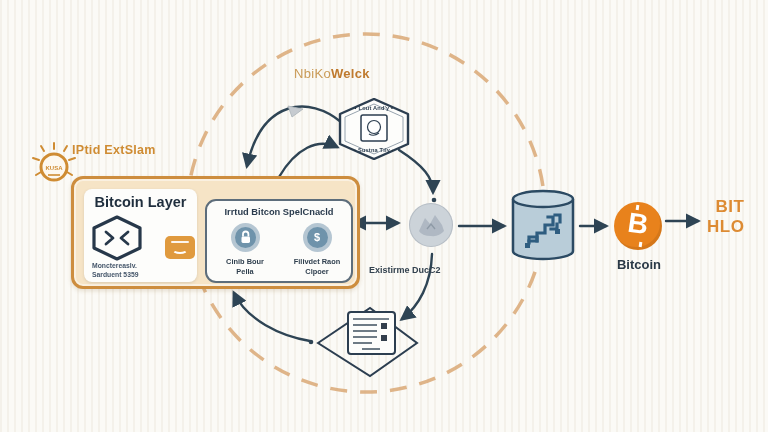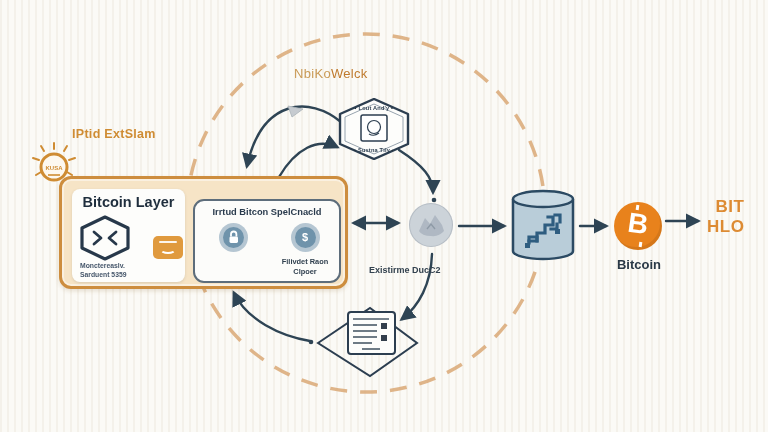--- a/index.html
+++ b/index.html
@@ -6,25 +6,25 @@
   *{box-sizing:border-box;font-family:"Liberation Sans",sans-serif;}
   .canvas{
     position:relative;width:768px;height:432px;overflow:hidden;
     background:repeating-linear-gradient(90deg,#f4f1ea 0px,#f4f1ea 2px,#fbfaf6 2px,#fbfaf6 7px);
   }
   .abs{position:absolute;}
   svg{display:block;}
   .overlay{position:absolute;left:0;top:0;z-index:1;pointer-events:none;}
   .node{z-index:2;}
   
-  .tl-label{left:72px;top:127px;font-size:12.5px;font-weight:bold;color:#cf8c33;letter-spacing:.3px;}
+  .tl-label{left:72px;top:143px;font-size:12.5px;font-weight:bold;color:#cf8c33;letter-spacing:.3px;}
   .tc-label{left:294px;top:66px;font-size:13px;color:#c99a56;letter-spacing:.3px;}
-  .tc-label b{color:#bf7a2e;font-weight:400;}
-  
-  .obox{left:59px;top:176px;width:289px;height:113px;background:#f6e4c6;border:3px solid #cd8d3e;
+  .tc-label b{color:#bf7a2e;font-weight:700;}
+  
+  .obox{left:71px;top:176px;width:289px;height:113px;background:#f6e4c6;border:3px solid #cd8d3e;
         border-radius:12px;box-shadow:0 2px 4px rgba(140,100,40,.18), inset 0 0 0 2px rgba(255,255,255,.45);}
   .card{position:absolute;left:10px;top:10px;width:113px;height:93px;background:#fdfdfb;border-radius:8px;
         box-shadow:0 1px 3px rgba(60,60,60,.15);}
   .card-title{position:absolute;left:0;top:5px;width:100%;text-align:center;font-size:14.5px;font-weight:800;color:#1f2e3d;}
   .card-sub{position:absolute;left:8px;top:72px;font-size:6.8px;line-height:1.35;color:#45566a;font-weight:bold;}
   .wallet{position:absolute;left:81px;top:47px;width:30px;height:23px;background:#e09a3e;border-radius:5px;}
   .wallet .flap{position:absolute;left:6px;top:5px;width:18px;height:2px;background:rgba(255,255,255,.9);border-radius:2px;}
   .wallet .smile{position:absolute;left:7px;top:9px;width:16px;height:9px;border:2.5px solid transparent;
         border-bottom-color:#fff;border-radius:50%;}
   .panel{position:absolute;left:131px;top:20px;width:148px;height:84px;background:#fcfcfa;border:2px solid #5d6d7b;border-radius:11px;}
@@ -146,20 +146,24 @@
       <div class="panel-title">Irrtud Bitcon SpelCnacld</div>
       <div class="pitem i0">
         <div class="picon">
           <div class="inner">
             <svg width="21" height="21" viewBox="0 0 21 21">
               <path d="M8,9.5 v-2.3 a2.7,2.7 0 0 1 5.4,0 v2.3" fill="none" stroke="#fff" stroke-width="1.8"></path>
               <rect x="6.5" y="9.5" width="8.5" height="6.5" rx="1.4" fill="#fff"></rect>
             </svg>
           </div>
         </div>
+        <div class="plabel">
+          <div>Cinib Bour</div>
+          <div>Pella</div>
+        </div>
       </div>
       <div class="pitem i1">
         <div class="picon">
           <div class="inner">$</div>
         </div>
         <div class="plabel">
           <div>Filivdet Raon</div>
           <div>Clpoer</div>
         </div>
       </div>

